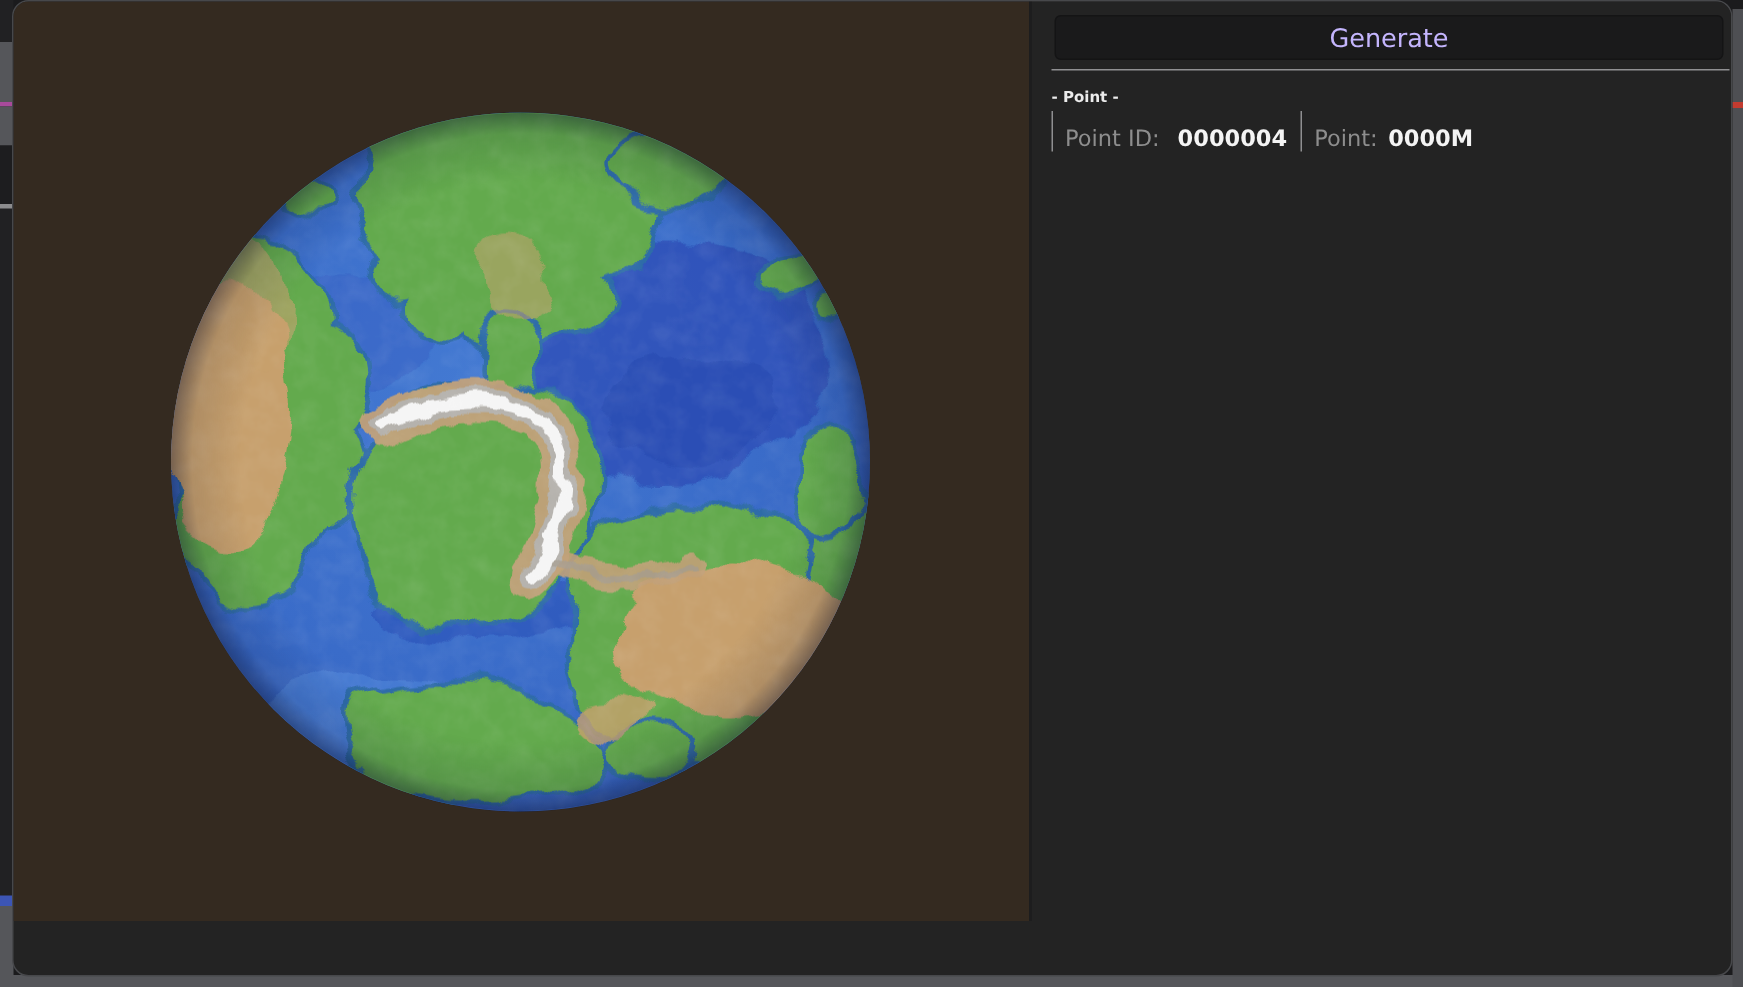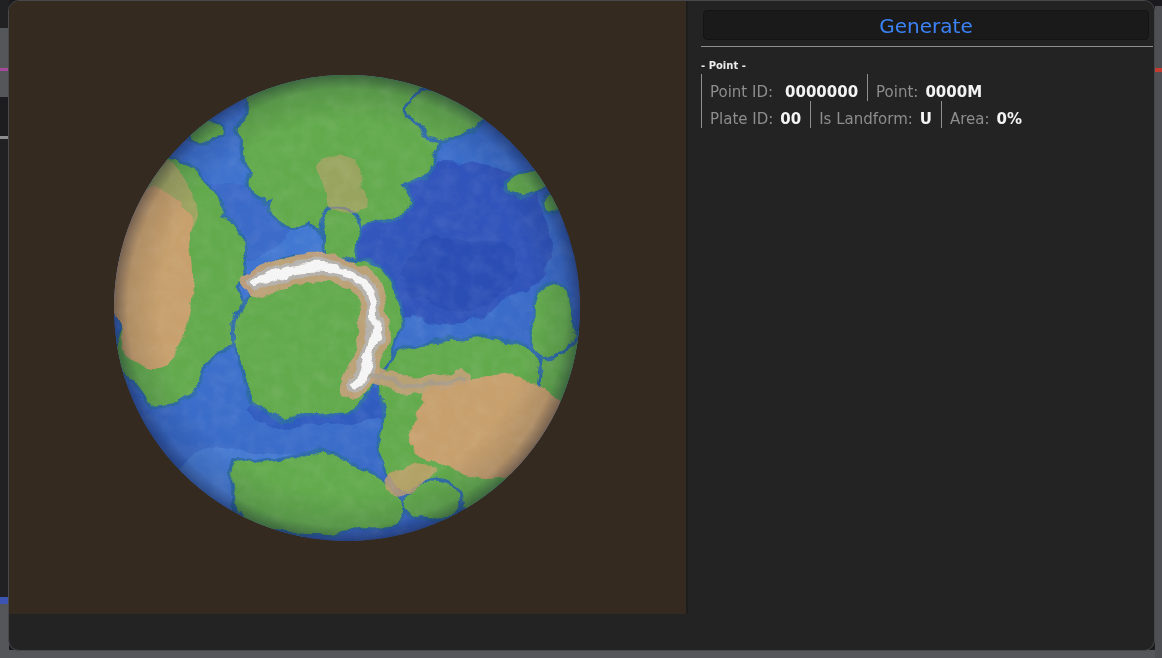--- a/index.html
+++ b/index.html
@@ -42,21 +42,21 @@
   .viewport{width:677px;height:613px;background:#342a20;position:relative;flex:none;}
   .viewport svg{position:absolute;left:103px;top:72px;}
   
   .panel{
     flex:1;background:#232323;border-left:2px solid #1d1d1e;
     padding:9px 8px 0 13px;box-sizing:border-box;position:relative;
   }
   .generate{
     display:block;width:446px;height:30px;margin-left:2px;
     background:#1a1a1b;border:1px solid #141415;border-radius:4px;
-    color:#3b82f6;font-size:20px;font-family:inherit;text-align:center;line-height:28px;
+    color:#c4b5fd;font-size:17px;font-family:inherit;text-align:center;line-height:28px;
     cursor:pointer;box-sizing:border-box;
   }
   .hr{height:1px;background:#909092;margin:6px 0 0 0;width:452px;}
   .sec{font-size:10px;font-weight:bold;color:#ececec;margin:13px 0 3px 0;}
   .sec.plate{margin-left:5px;margin-top:10px;}
   .row{display:flex;align-items:flex-end;height:27px;font-size:15px;}
   .vbar{width:1px;align-self:stretch;background:#8f8f91;margin-right:8px;flex:none;}
   .lbl{color:#8d8d8d;}
   .val{color:#f4f4f4;font-weight:bold;margin-left:7px;margin-right:9px;}
   .val.wide-gap{margin-left:12px;}
@@ -166,33 +166,22 @@
     </div>
 
     <div class="panel">
       <button class="generate">Generate</button>
       <div class="hr"></div>
 
       <div class="sec">- Point -</div>
       <div class="row">
         <span class="vbar"></span>
         <span class="lbl">Point ID:</span>
-        <span class="val wide-gap">0000000</span>
+        <span class="val wide-gap">0000004</span>
         <span class="vbar"></span>
         <span class="lbl">Point:</span>
         <span class="val">0000M</span>
       </div>
 
-      <div class="row">
-        <span class="vbar"></span>
-        <span class="lbl">Plate ID:</span>
-        <span class="val">00</span>
-        <span class="vbar"></span>
-        <span class="lbl">Is Landform:</span>
-        <span class="val">U</span>
-        <span class="vbar"></span>
-        <span class="lbl">Area:</span>
-        <span class="val">0%</span>
-      </div>
     </div>
 
   </div>
 </div>
 
 </body></html>

